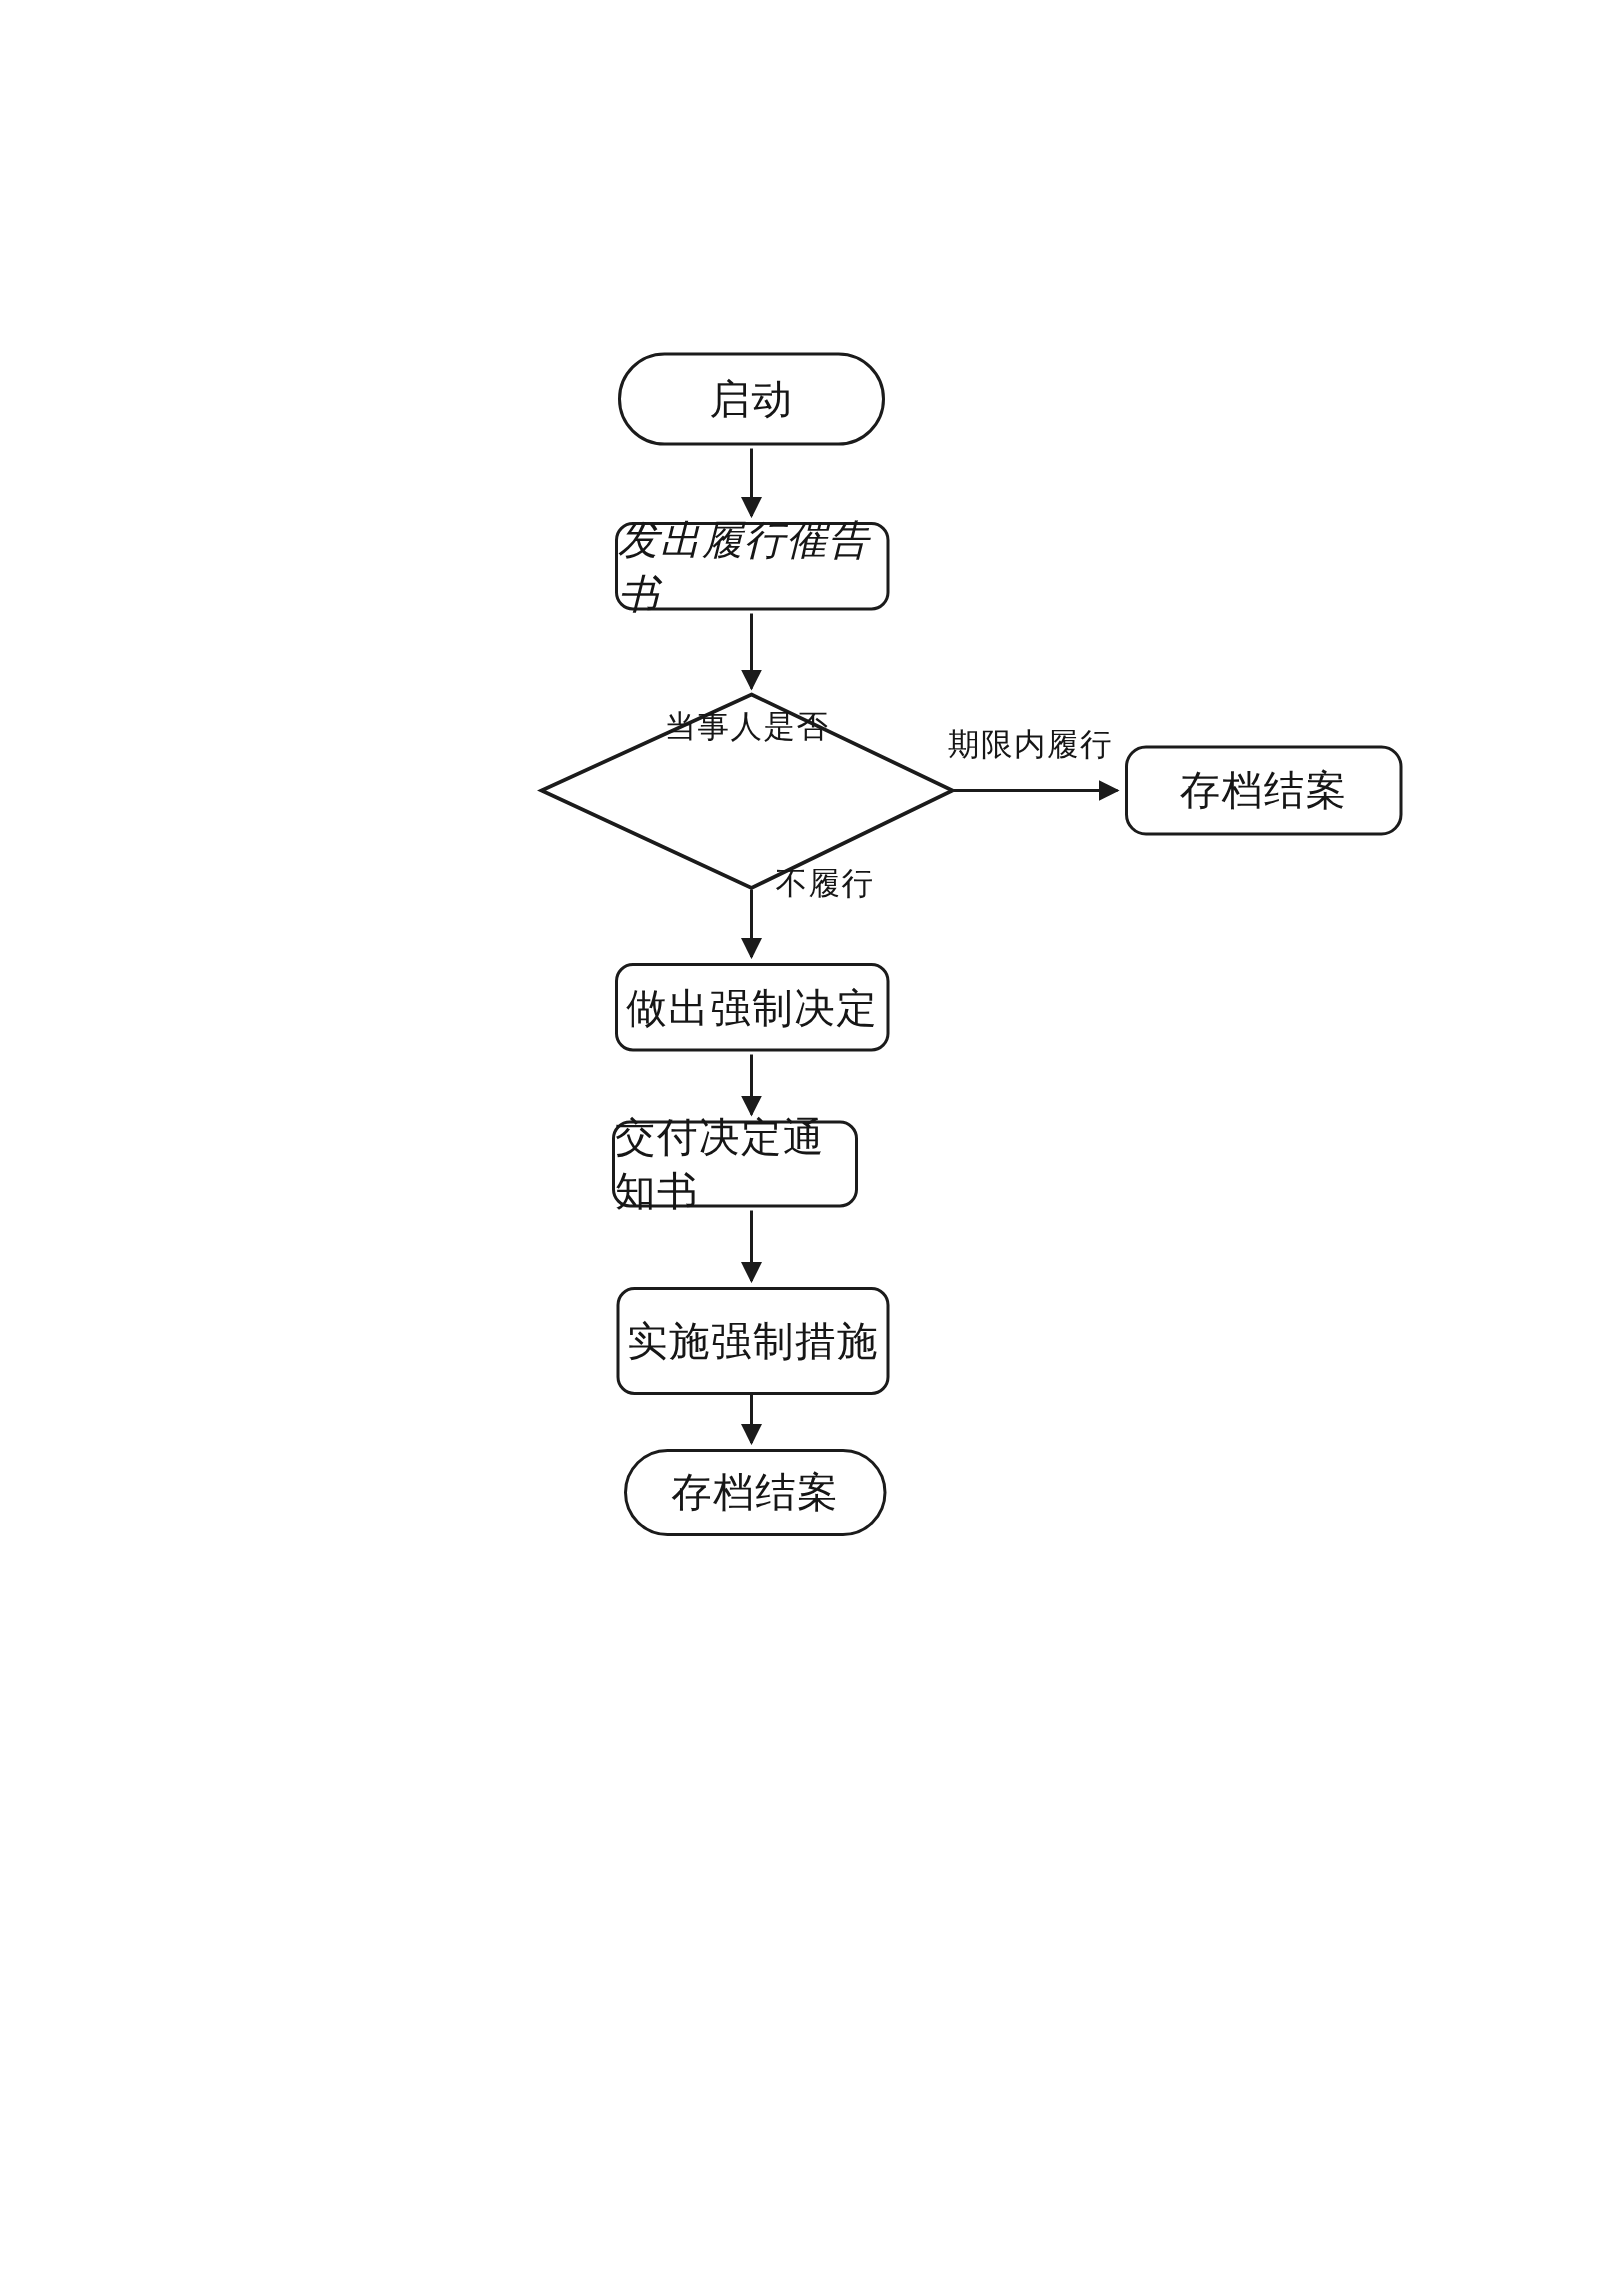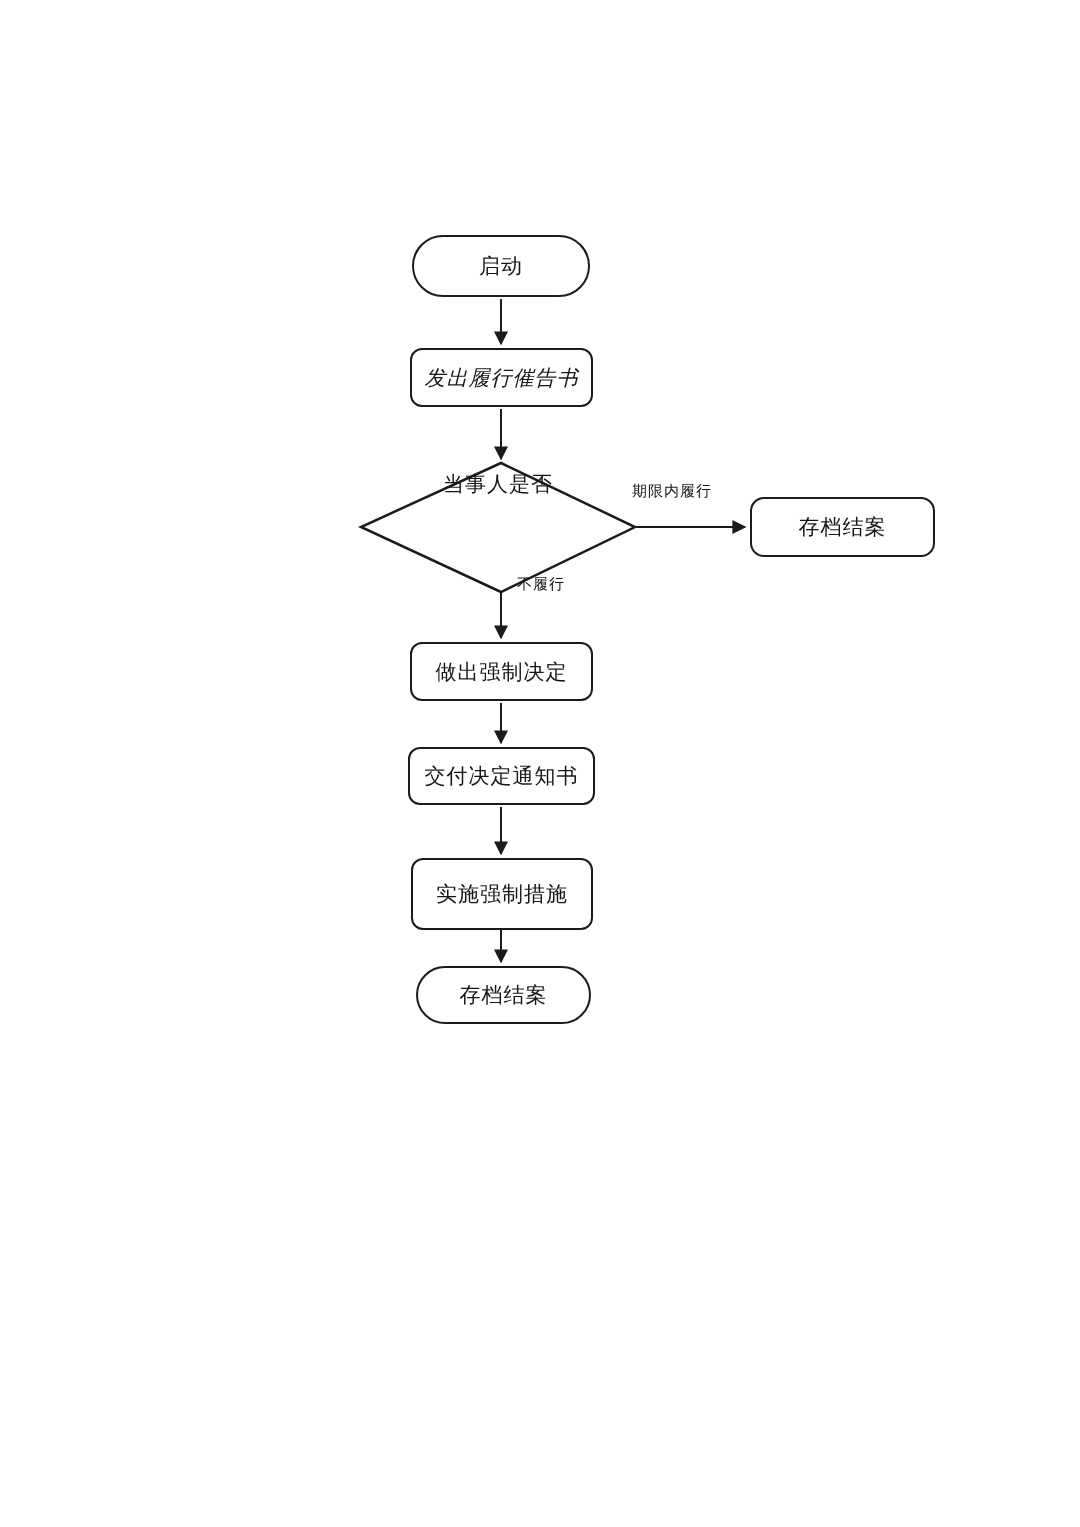--- a/index.html
+++ b/index.html
@@ -25,48 +25,48 @@
     pointer-events: none;
   }
   .node {
     position: absolute;
     box-sizing: border-box;
     border: 2.5px solid #1b1b1b;
     background: #ffffff;
     display: flex;
     align-items: center;
     justify-content: center;
-    font-size: 21px;
+    font-size: 27px;
     letter-spacing: 1px;
     color: #161616;
   }
   .terminator { border-radius: 31px; }
   .process { border-radius: 12px; }
   .node-start        { left: 412px; top: 235px; width: 178px; height: 62px; }
   .node-issue-notice { left: 410px; top: 348px; width: 183px; height: 59px; font-style: italic; }
   .node-archive-right{ left: 750px; top: 497px; width: 185px; height: 60px; border-radius: 14px; }
   .node-make-decision{ left: 410px; top: 642px; width: 183px; height: 59px; }
-  .node-deliver      { left: 408px; top: 747px; width: 187px; height: 58px; }
+  .node-deliver      { left: 408px; top: 747px; width: 164px; height: 58px; }
   .node-implement    { left: 411px; top: 858px; width: 182px; height: 72px; }
   .node-end          { left: 416px; top: 966px; width: 175px; height: 58px; border-radius: 29px; }
   .decision-label {
     position: absolute;
     left: 361px;
     top: 468px;
     width: 274px;
     text-align: center;
     font-size: 21px;
     line-height: 33px;
     letter-spacing: 1px;
     color: #161616;
   }
   .decision-label span { display: block; }
   .edge-label {
     position: absolute;
-    font-size: 15px;
+    font-size: 21px;
     letter-spacing: 1px;
     color: #161616;
     white-space: nowrap;
   }
   .edge-label-within { left: 632px; top: 482px; }
   .edge-label-refuse { left: 517px; top: 575px; }
 </style>
 </head>
 <body>
 

